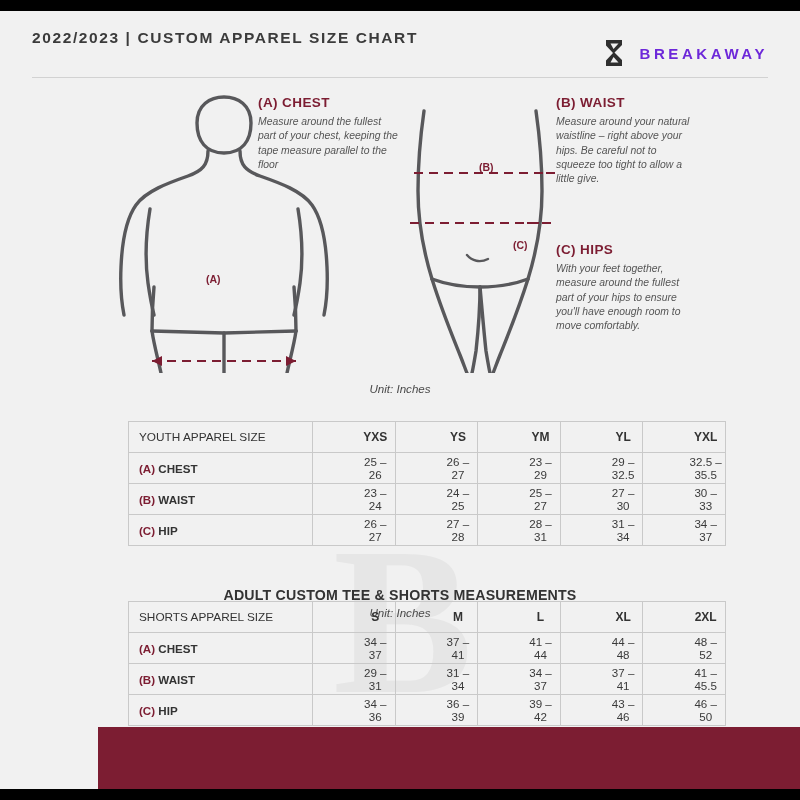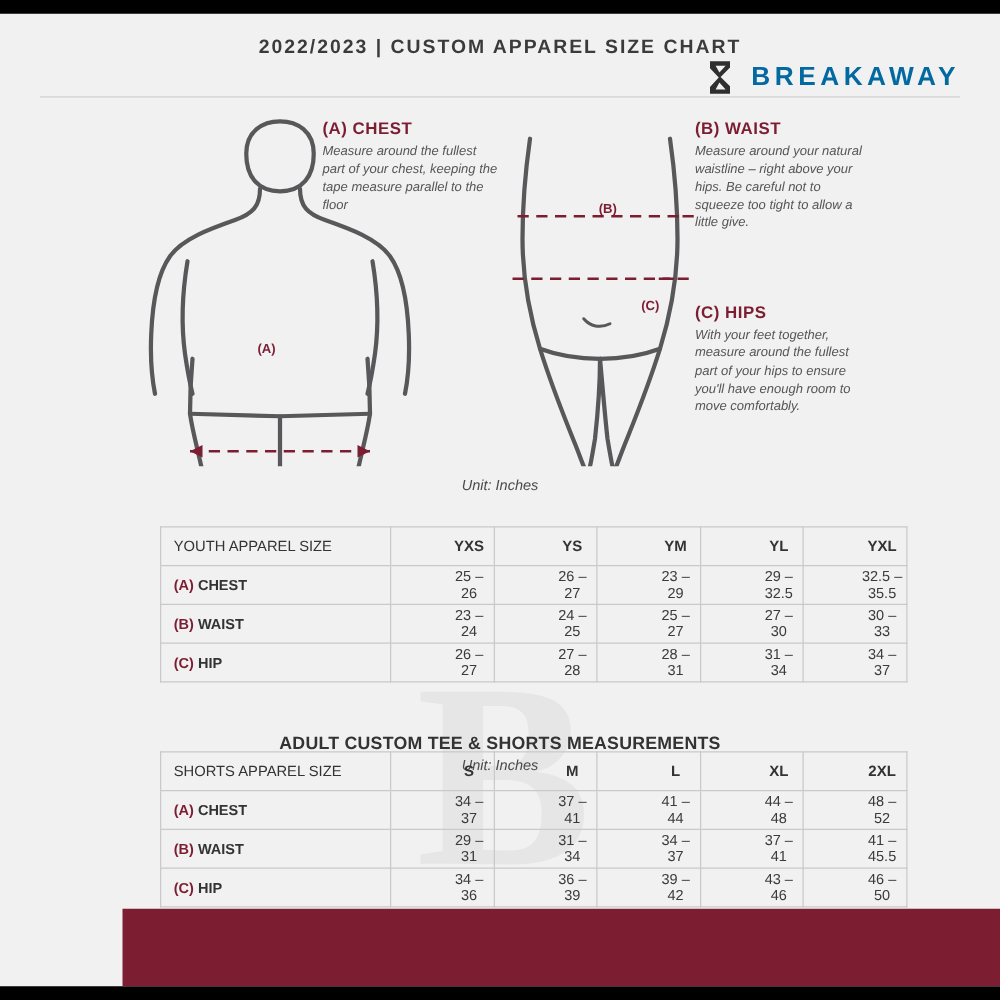--- a/index.html
+++ b/index.html
@@ -44,47 +44,45 @@
     line-height: 1;
   }
 
   
   .header {
     position: absolute;
     left: 0; right: 0;
     top: 18px;
     height: 48px;
     display: flex;
-    align-items: center;
     padding: 0 32px;
-    flex-direction: column;
   }
   .header-title {
     font-size: 15.5px;
     font-weight: bold;
     letter-spacing: 1.6px;
     color: #3b3b3b;
   }
   .brand {
     margin-left: auto;
     display: flex;
     align-items: center;
     gap: 12px;
   }
   .brand-mark {
     width: 26px;
     height: 30px;
     position: relative;
     color: #2f2f2f;
   }
   .brand-name {
-    font-size: 21px;
+    font-size: 15px;
     font-weight: bold;
     letter-spacing: 3.6px;
-    color: #0369a1;
+    color: #6d28d9;
   }
   .header-rule {
     position: absolute;
     left: 32px;
     right: 32px;
     top: 66px;
     height: 1px;
     background: #d2d2d2;
   }
 

